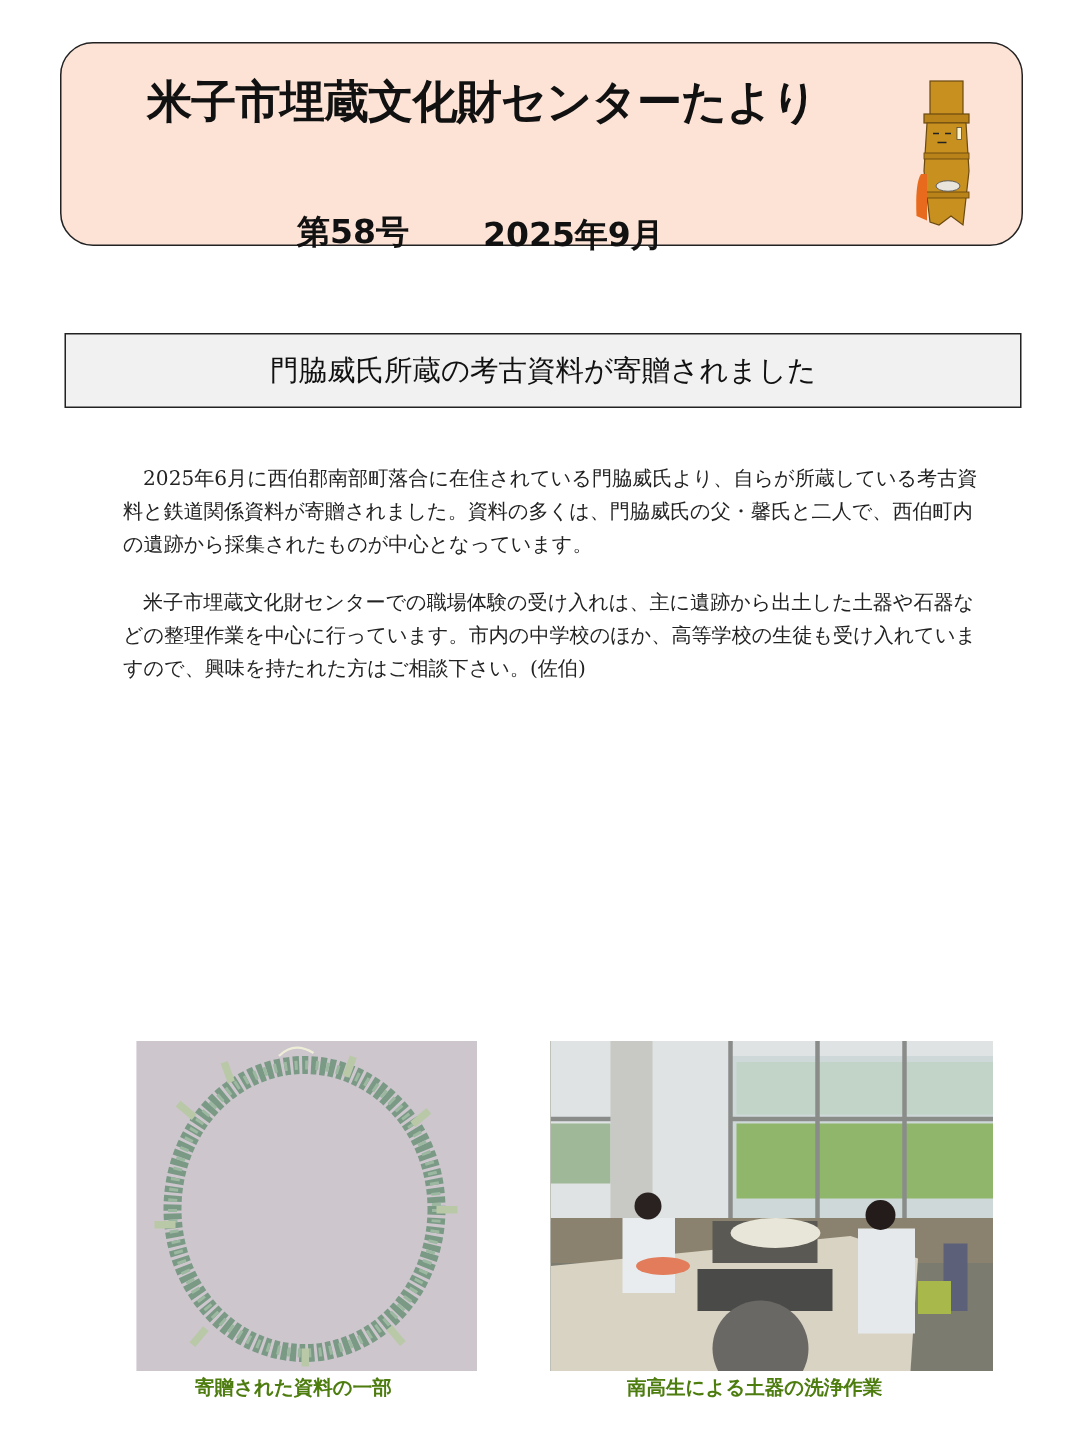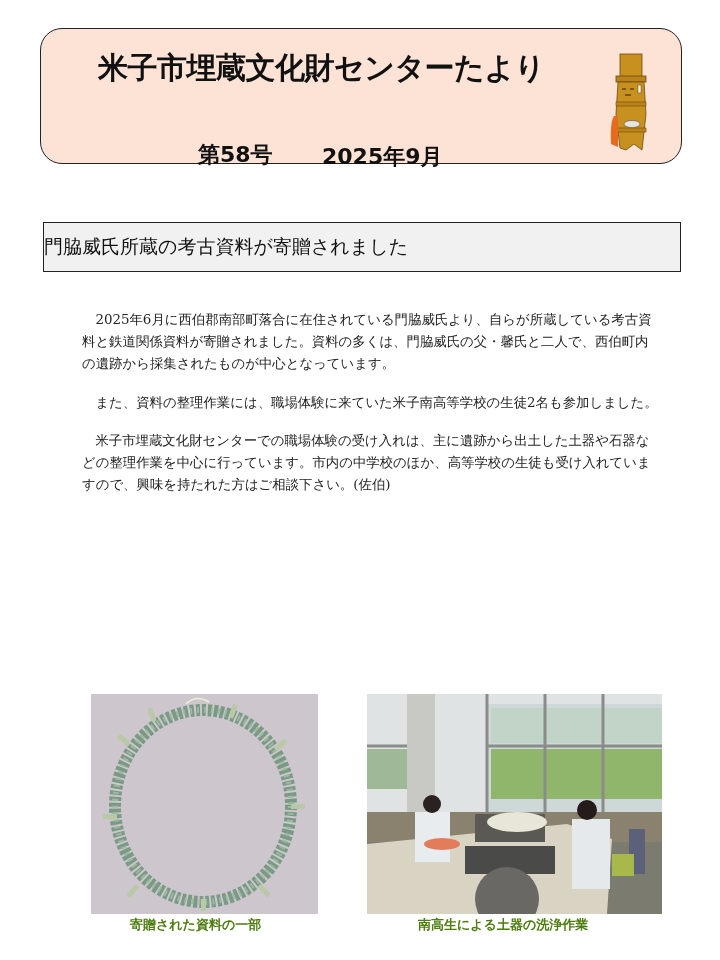--- a/index.html
+++ b/index.html
@@ -2,21 +2,21 @@
 <html><head>
 <meta charset="utf-8">
 <style>
   html, body { margin:0; padding:0; }
   body { width:720px; height:960px; background:#ffffff; position:relative; overflow:hidden; font-family:"DejaVu Sans", sans-serif; color:#111; }
   .header-box { position:absolute; left:40px; top:28px; width:642px; height:136px; background:#fce3d6; border:1.5px solid #222; border-radius:22px; box-sizing:border-box; }
   .header-title { position:absolute; left:98px; top:48px; font-size:30px; font-weight:bold; letter-spacing:-0.5px; color:#111; }
   .header-issue { position:absolute; left:198px; top:112px; font-size:22px; font-weight:bold; color:#111;margin-top:28px; }
   .header-date { position:absolute; left:322px; top:112px; font-size:22px; font-weight:bold; color:#111;margin-top:30px; }
   .mascot { position:absolute; left:606px; top:52px; width:50px; height:100px; }
-  .section-title-box { position:absolute; left:43px; top:222px; width:638px; height:50px; background:#f1f1f1; border:1.5px solid #222; box-sizing:border-box; display:flex; align-items:center; }
+  .section-title-box { position:absolute; left:43px; top:222px; width:638px; height:50px; background:#f1f1f1; border:1.5px solid #222; box-sizing:border-box; display:flex; align-items:center; justify-content:center; }
   .section-title { font-size:19px; color:#111; }
   .body-text { position:absolute; left:66px; top:293px; width:612px; font-family:"DejaVu Serif", serif; font-size:13.4px; line-height:22.2px; color:#222; }
   .para { margin:16px; text-indent:1em; }
   .photo { position:absolute; overflow:hidden; }
   .photo-beads { left:91px; top:694px; width:227px; height:220px; background:#cbc4cb; }
   .photo-students { left:367px; top:694px; width:295px; height:220px; background:#8c8e80; }
   .caption { position:absolute; top:916px; font-size:13px; font-weight:bold; color:#4d7c0f; }
   .caption-left { left:130px; }
   .caption-right { left:418px; }
 </style>
@@ -43,21 +43,20 @@
     <rect x="32" y="33" width="3" height="8" fill="#fff5d0" stroke="#444" stroke-width="0.5"></rect>
   </svg>
 </div>
 
 <div class="section-title-box">
   <span class="section-title">門脇威氏所蔵の考古資料が寄贈されました</span>
 </div>
 
 <div class="body-text">
   <p class="para">2025年6月に西伯郡南部町落合に在住されている門脇威氏より、自らが所蔵している考古資料と鉄道関係資料が寄贈されました。資料の多くは、門脇威氏の父・馨氏と二人で、西伯町内の遺跡から採集されたものが中心となっています。</p>
-  <p class="para">また、資料の整理作業には、職場体験に来ていた米子南高等学校の生徒2名も参加しました。</p>
   <p class="para">米子市埋蔵文化財センターでの職場体験の受け入れは、主に遺跡から出土した土器や石器などの整理作業を中心に行っています。市内の中学校のほか、高等学校の生徒も受け入れていますので、興味を持たれた方はご相談下さい。(佐伯)</p>
 </div>
 
 <div class="photo photo-beads">
   <svg width="227" height="220" viewBox="0 0 227 220">
     <rect width="227" height="220" fill="#cdc6cd"></rect>
     <ellipse cx="112" cy="112" rx="88" ry="96" fill="none" stroke="#7a9a86" stroke-width="12" stroke-dasharray="4 2"></ellipse>
     <ellipse cx="112" cy="112" rx="88" ry="96" fill="none" stroke="#9cb8a0" stroke-width="6" stroke-dasharray="2 5"></ellipse>
     <g fill="#b9c9a8">
       <rect x="58" y="14" width="5" height="14" transform="rotate(-20 60 20)"></rect>

